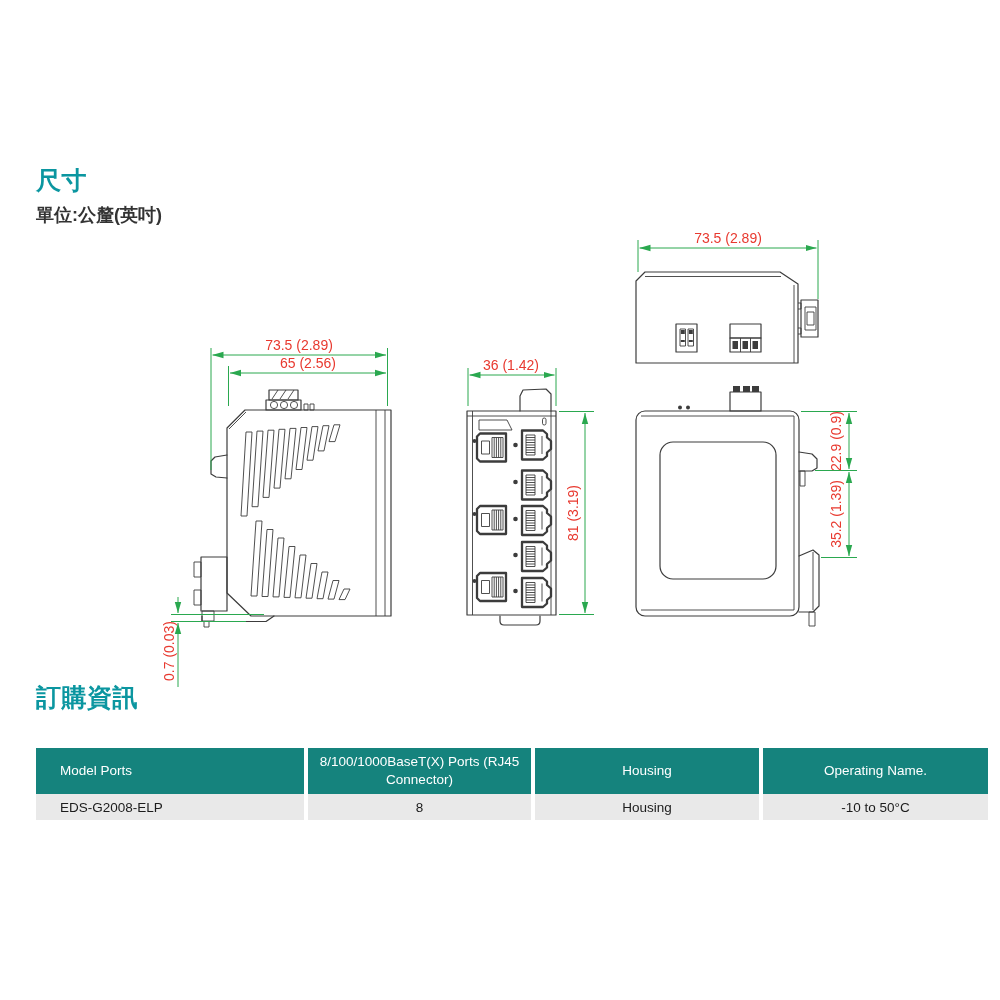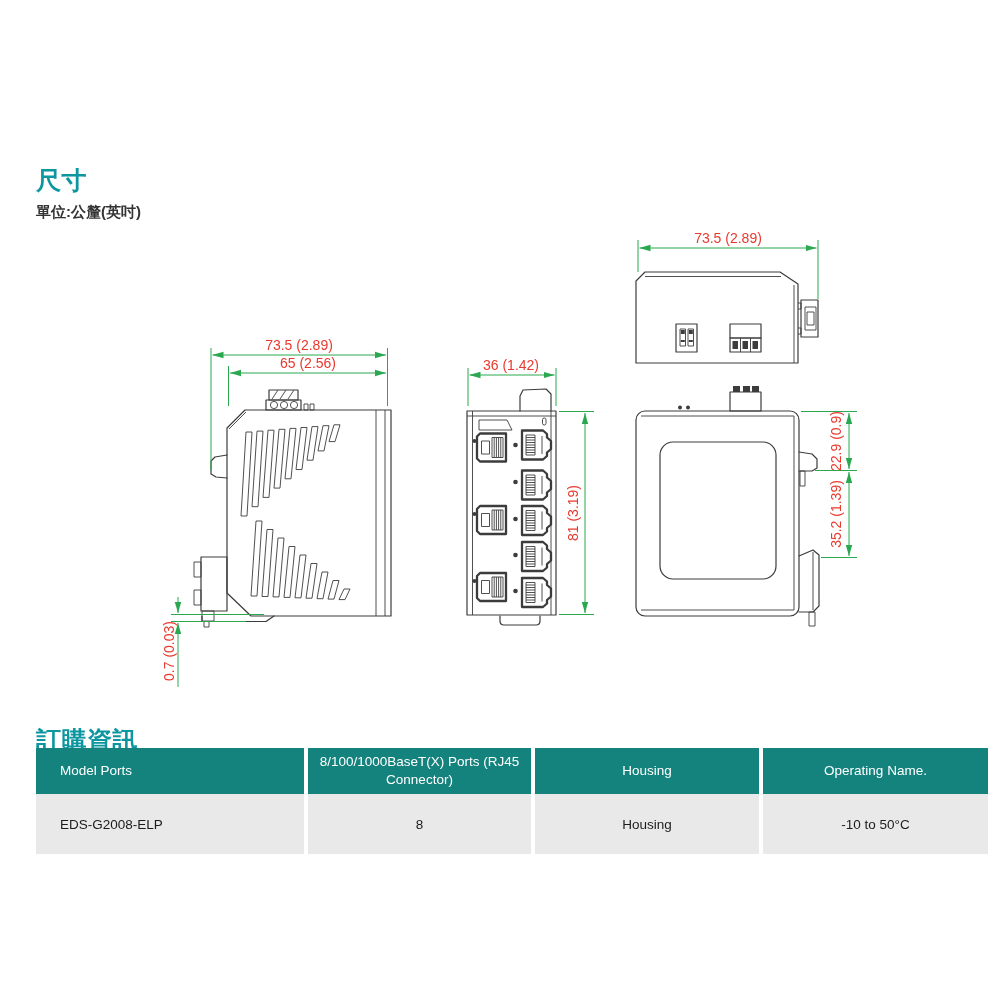--- a/index.html
+++ b/index.html
@@ -1,36 +1,36 @@
 <!DOCTYPE html>
 <html><head>
 <meta charset="utf-8">
 <style>
   html,body{margin:0;padding:0;background:#fff;}
   #page{position:relative;width:1000px;height:1000px;background:#ffffff;overflow:hidden;
         font-family:"Liberation Sans",sans-serif;margin-left:8px;}
   .section-title{position:absolute;left:28px;margin:0;color:#0b96a0;
         font-size:25px;font-weight:700;letter-spacing:0.5px;}
   #dim-title{top:164px;}
-  #order-title{top:724px;}
-  .unit-note{position:absolute;left:28px;top:203px;font-size:15px;font-weight:700;color:#333;}
+  #order-title{top:681px;}
+  .unit-note{position:absolute;left:28px;top:203px;font-size:18px;font-weight:700;color:#333;}
   #drawing-svg{position:absolute;left:0;top:0;}
   .ln{fill:none;stroke:#3c3c3c;stroke-width:1.2;stroke-linejoin:round;stroke-linecap:round;}
   .ln1{fill:none;stroke:#3c3c3c;stroke-width:0.9;stroke-linejoin:round;}
   .lnT{fill:none;stroke:#3c3c3c;stroke-width:2.3;stroke-linejoin:round;}
   .fil{fill:#3c3c3c;stroke:none;}
   .dim{stroke:#2aa84f;stroke-width:1;fill:none;}
   .dtxt{fill:#e8392f;font-family:"Liberation Sans",sans-serif;font-size:14px;}
   
   #ordering-table{position:absolute;left:28px;top:748px;width:952px;
         border-collapse:collapse;table-layout:fixed;}
   #ordering-table th{background:#15837d;color:#ffffff;font-weight:400;font-size:13.5px;
         height:46px;text-align:center;padding:0 10px;line-height:1.3;vertical-align:middle;}
   #ordering-table td{background:#e9e9e9;color:#1c1c1c;font-size:13.5px;height:26px;
-        text-align:center;padding:17px 10px;vertical-align:middle;}
+        text-align:center;padding:0 10px;vertical-align:middle;}
   #ordering-table th + th, #ordering-table td + td{border-left:4px solid #ffffff;}
   #ordering-table .left{text-align:left;padding-left:24px;}
 </style>
 </head>
 <body>
 
 <div id="page">
 
   <h1 id="dim-title" class="section-title">尺寸</h1>
   <div class="unit-note">單位:公釐(英吋)</div>

